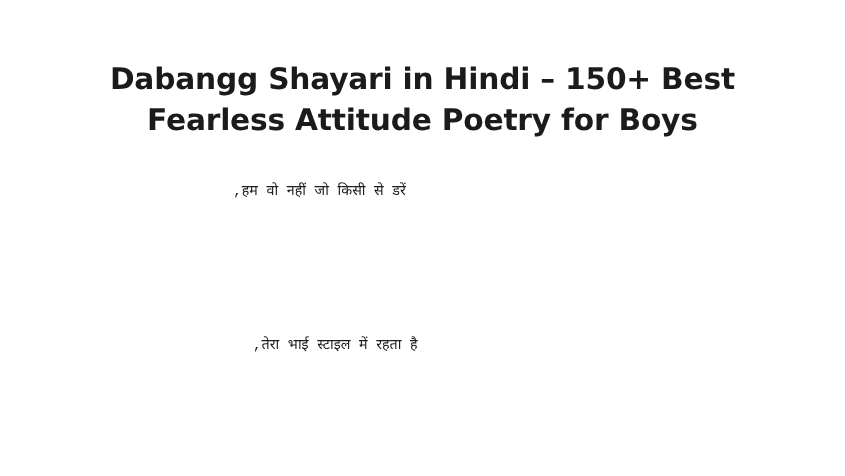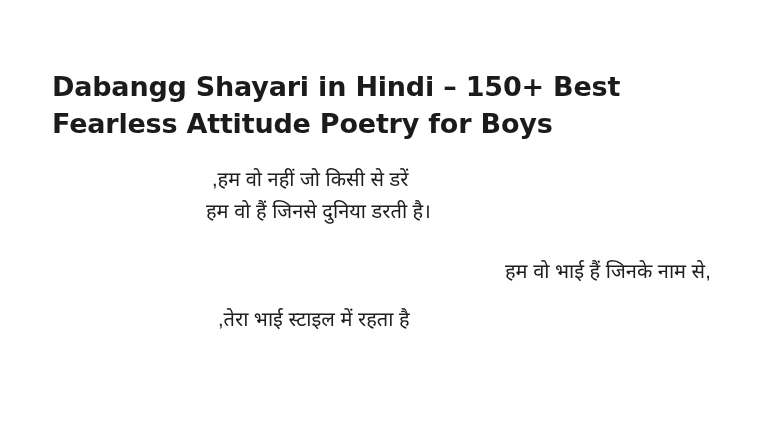--- a/index.html
+++ b/index.html
@@ -17,34 +17,34 @@
   }
   .page {
     position: relative;
     width: 768px;
     height: 433px;
     background: #ffffff;
   }
   .title {
     position: absolute;
     left: 52px;
-    top: 50px;
+    top: 36px;
     width: 664px;
-    text-align: left;
+    text-align: center;
     font-family: "DejaVu Sans", "Liberation Sans", sans-serif;
     font-weight: bold;
     font-size: 27px;
     line-height: 1.38;
     color: #1b1b1b;
     letter-spacing: -0.2px;
   }
   .couplet {
     position: absolute;
-    font-family: Liberation Sans, sans-serif;
-    font-size: 20px;
+    font-family: Liberation Mono, monospace;
+    font-size: 13px;
     line-height: 1.62;
     color: #1d1d1d;
     white-space: nowrap;
   }
   .couplet .line {
     display: block;
   }
   
   .c1 {
     left: 206px;
@@ -58,35 +58,33 @@
     top: 255px;
     text-align: left;
   }
   .c2 .line1 { margin-left: 4px; }
   
   .c3 {
     left: 198px;
     top: 303px;
     text-align: left;
   }
-  .c3 .line1 { margin-left: 20px; }
+  .c3 .line1 { margin-left: 32px; }
 </style>
 </head>
 <body>
 
 <div class="page">
 
   <h1 class="title">Dabangg Shayari in Hindi – 150+ Best Fearless Attitude Poetry for Boys</h1>
 
   <div class="couplet c1">
     <span class="line line1">,हम वो नहीं जो किसी से डरें</span>
-    <span class="line line2">हम वो हैं जिनसे दुनिया डरती है।</span>
   </div>
 
   <div class="couplet c2">
-    <span class="line line1">हम वो भाई हैं जिनके नाम से,</span>
   </div>
 
   <div class="couplet c3">
     <span class="line line1">,तेरा भाई स्टाइल में रहता है</span>
   </div>
 
 </div>
 
 </body></html>

